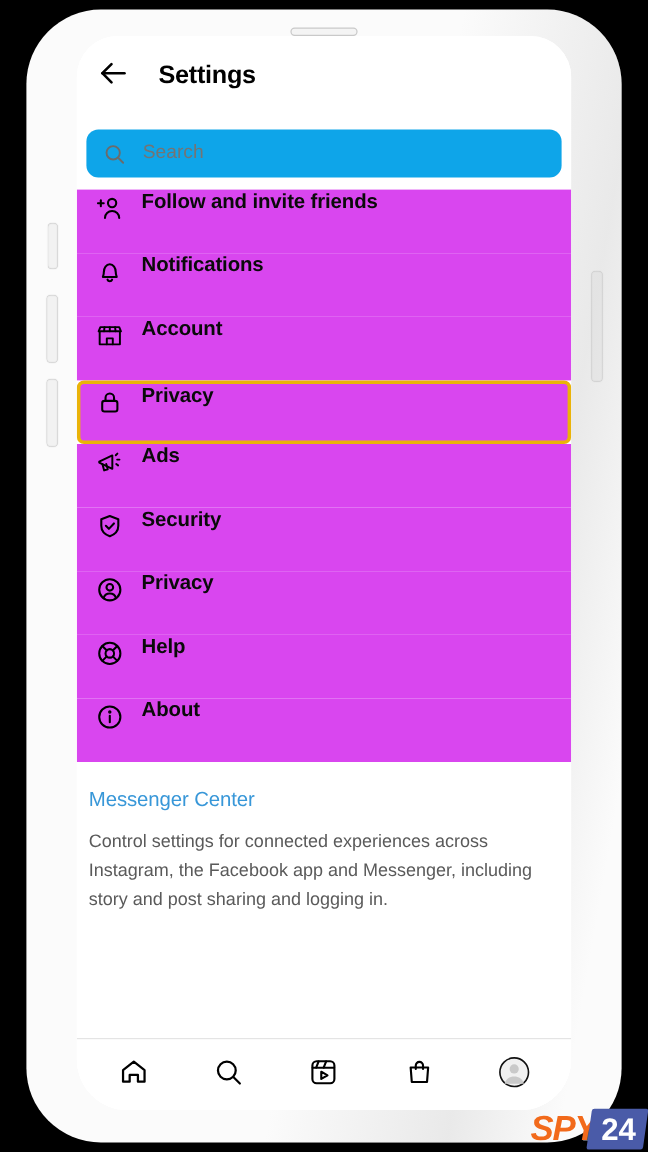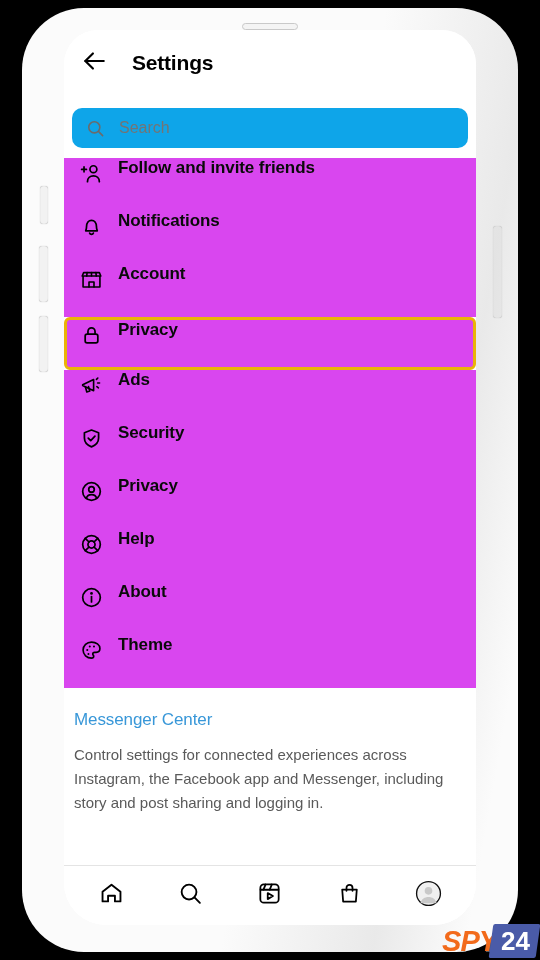--- a/index.html
+++ b/index.html
@@ -381,32 +381,20 @@
           <span class="mi-icon">
             <svg width="23" height="23" viewBox="0 0 24 24" fill="none" stroke="#000" stroke-width="1.8" stroke-linecap="round" stroke-linejoin="round">
               <circle cx="12" cy="12" r="9.2"></circle>
               <line x1="12" y1="11" x2="12" y2="16.6"></line>
               <circle cx="12" cy="7.7" r="0.6" fill="#000"></circle>
             </svg>
           </span>
           <span class="mi-label">About</span>
         </div>
 
-        <div class="menu-item">
-          <span class="mi-icon">
-            <svg width="23" height="23" viewBox="0 0 24 24" fill="none" stroke="#000" stroke-width="1.7" stroke-linecap="round" stroke-linejoin="round">
-              <path d="M12 3.2c-4.9 0-8.8 3.7-8.8 8.4 0 4.6 3.9 8.4 8.8 8.4 1.5 0 2.3-.9 2.3-1.9 0-.5-.2-.9-.5-1.2-.3-.3-.5-.7-.5-1.2 0-1 .8-1.8 1.9-1.8h1.6c2.3 0 4-1.7 4-3.9 0-4-3.9-6.8-8.8-6.8z"></path>
-              <circle cx="7.6" cy="11.4" r="1.05" fill="#000" stroke="none"></circle>
-              <circle cx="10.2" cy="7.9" r="1.05" fill="#000" stroke="none"></circle>
-              <circle cx="14.6" cy="7.9" r="1.05" fill="#000" stroke="none"></circle>
-              <circle cx="8.8" cy="15.6" r="1.05" fill="#000" stroke="none"></circle>
-            </svg>
-          </span>
-          <span class="mi-label">Theme</span>
-        </div>
 
       </div>
 
       <div class="ac-block">
         <div class="ac-link">Messenger Center</div>
         <div class="ac-desc">Control settings for connected experiences across Instagram, the Facebook app and Messenger, including story and post sharing and logging in.</div>
       </div>
 
       <div class="spacer"></div>
 

